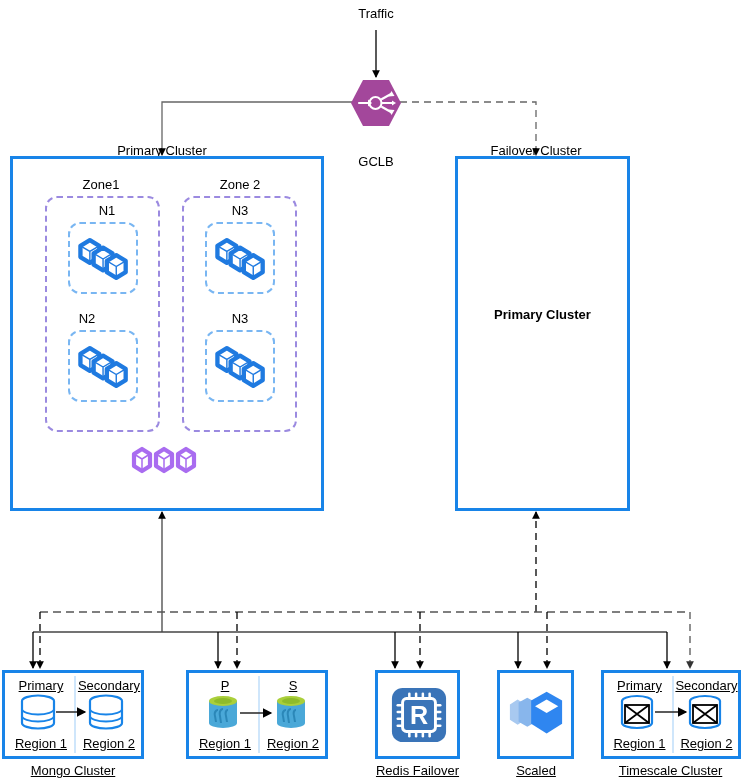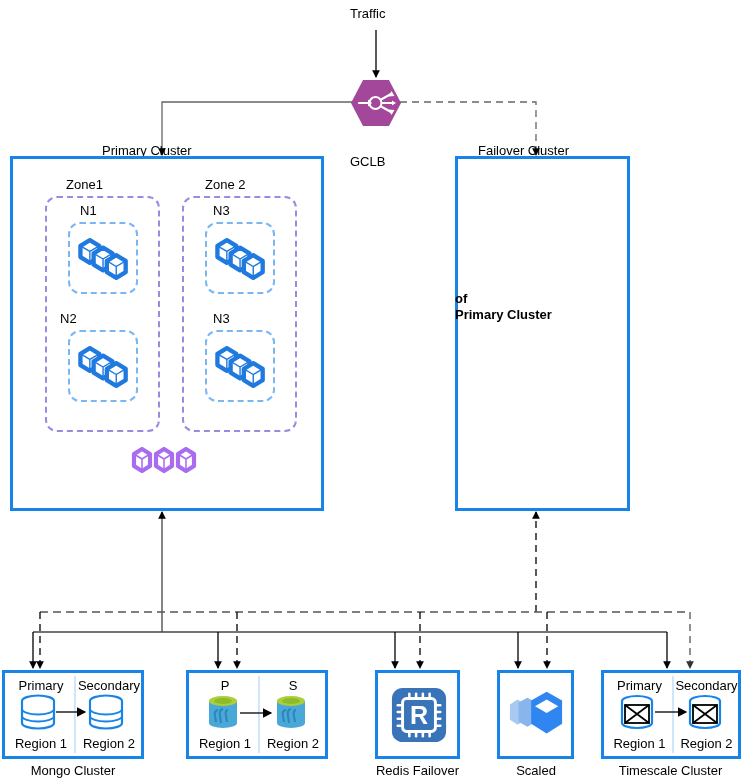--- a/index.html
+++ b/index.html
@@ -6,32 +6,32 @@
   body{
     width:743px;height:781px;position:relative;overflow:hidden;
     background:#ffffff;
     font-family:"Liberation Sans", sans-serif;
     color:#000000;
     -webkit-font-smoothing:antialiased;
   }
   .stage{position:absolute;left:0;top:0;width:743px;height:781px;}
   svg.wires{position:absolute;left:0;top:0;width:743px;height:781px;pointer-events:none;}
 
-  .lbl{position:absolute;font-size:13px;line-height:15px;color:#000;white-space:nowrap;}
+  .lbl{position:absolute;font-size:13px;line-height:15px;color:#000;white-space:nowrap;text-align:center;}
   .lbl.b{font-weight:bold;}
 
   .bigbox{position:absolute;border:3px solid #1884e8;background:#ffffff;box-sizing:border-box;}
 
   .zonebox{position:absolute;border:2px dashed #9b8ae0;border-radius:12px;box-sizing:border-box;background:transparent;}
   .nodebox{position:absolute;border:2px dashed #79b6f2;border-radius:12px;box-sizing:border-box;background:transparent;}
 
   .dbbox{position:absolute;border:3px solid #1884e8;background:#fff;box-sizing:border-box;}
   .dbdiv{position:absolute;top:3px;bottom:3px;width:2px;background:#cfe6fb;}
 
-  .cap{position:absolute;font-size:13px;line-height:15px;text-align:center;color:#000;white-space:nowrap;}
+  .cap{position:absolute;font-size:13px;line-height:15px;text-align:center;color:#000;white-space:nowrap;text-decoration:underline;}
 
   .icon{position:absolute;}
 </style>
 </head>
 <body>
 
 <div class="stage">
 
   <svg class="wires" viewBox="0 0 743 781">
     <defs>
@@ -173,21 +173,20 @@
       <g stroke="#a96cf0" stroke-width="1.5" fill="none">
         <path d="M6,10 L14,15 L22,10 M14,15 L14,27"></path>
         <path d="M28,10 L36,15 L44,10 M36,15 L36,27"></path>
         <path d="M50,10 L58,15 L66,10 M58,15 L58,27"></path>
       </g>
     </svg>
   </div>
 
   <div class="lbl" style="left:478px;top:143px;width:116px;">Failover Cluster</div>
   <div class="bigbox" style="left:455px;top:156px;width:175px;height:355px;"></div>
-  <div class="lbl b" style="left:455px;top:291px;width:175px;">of</div>
   <div class="lbl b" style="left:455px;top:307px;width:175px;">Primary Cluster</div>
 
   <div class="dbbox" style="left:2px;top:670px;width:142px;height:89px;">
     <div class="dbdiv" style="left:69px;"></div>
     <div class="cap" style="left:3px;top:5px;width:66px;">Primary</div>
     <div class="cap" style="left:71px;top:5px;width:66px;">Secondary</div>
     <div class="cap" style="left:3px;top:63px;width:66px;">Region 1</div>
     <div class="cap" style="left:71px;top:63px;width:66px;">Region 2</div>
     <svg viewBox="0 0 136 40" width="136" height="40" style="position:absolute;left:0;top:20px;">
       <g>

